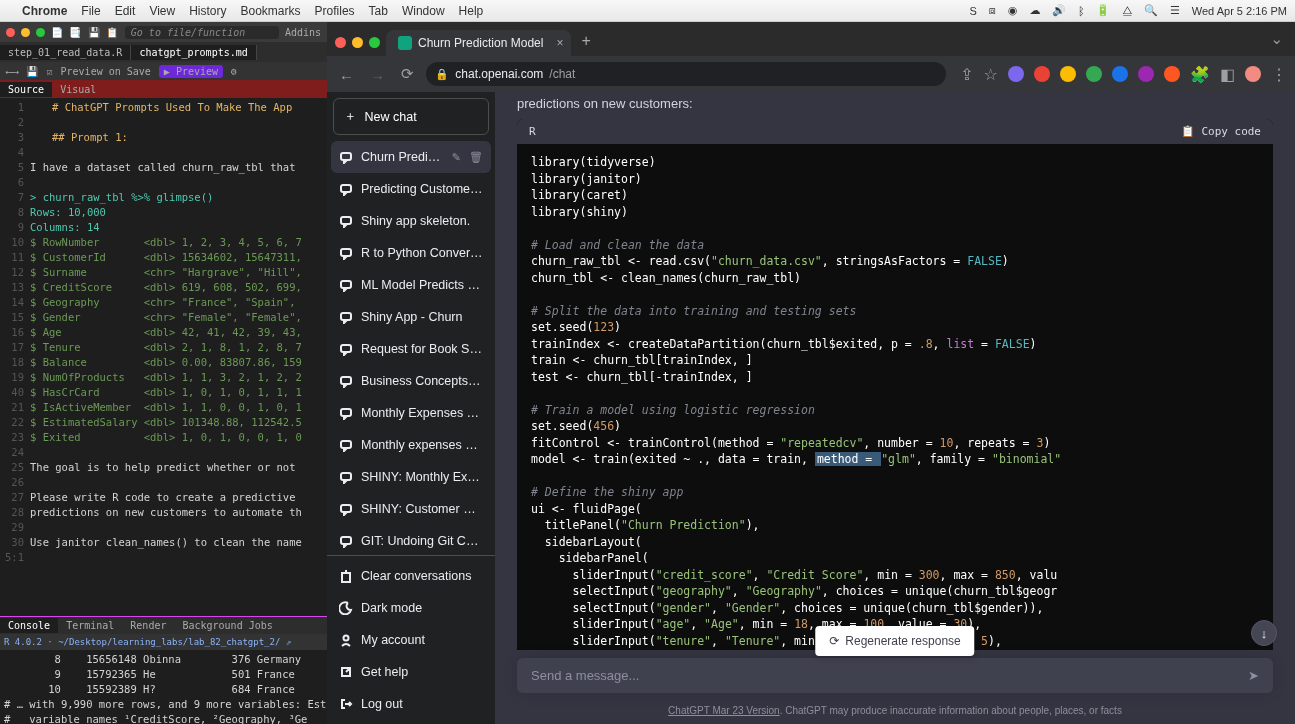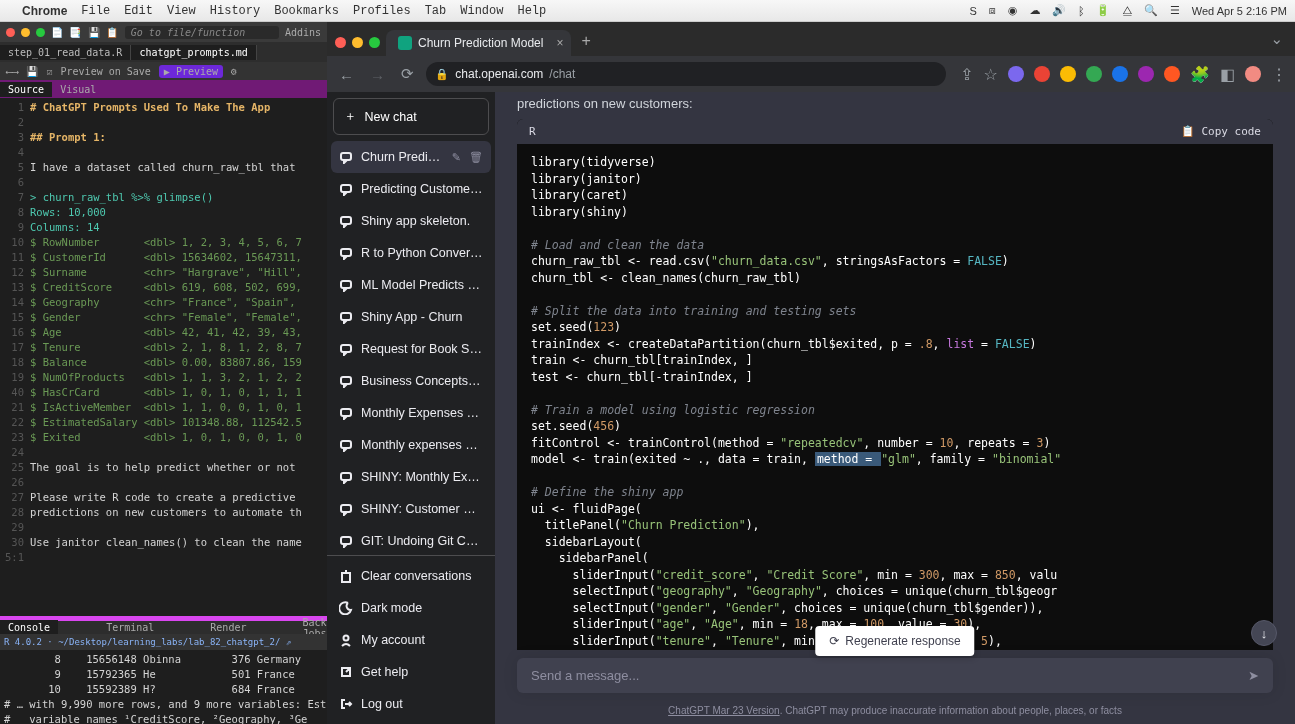--- a/index.html
+++ b/index.html
@@ -9,21 +9,21 @@
   background: #2b2b2b;
 }
 
 
 .mac-menubar {
   height: 22px; background: linear-gradient(#f7f7f7,#e8e8e8);
   display: flex; align-items: center; padding: 0 8px; font-size: 12px;
   border-bottom: 1px solid #ccc; color: #333; gap: 14px;
 }
 .mac-menubar .apple { font-size: 13px; }
-.mac-menubar .menus { display: flex; gap: 14px; flex: 1; font-family: Liberation Mono, monospace; }
+.mac-menubar .menus { display: flex; gap: 14px; flex: 1; }
 .mac-menubar .right { display: flex; gap: 12px; align-items: center; }
 .mac-menubar .right span { font-size: 11px; }
 
 
 .desktop { position: relative; height: 702px; display: flex; }
 
 
 .rstudio { width: 327px; background: #1e1e1e; color: #d4d4d4;
   display: flex; flex-direction: column; font-family: Menlo, monospace;
   font-size: 11px; }
@@ -36,36 +36,36 @@
 .rstudio-toolbar .gotofile { background:#2a2a2a; color:#888; padding:1px 6px;
   border-radius:3px; font-style:italic; flex:1; font-size:10px; }
 .rstudio-tabs { height: 20px; background: #2d2d2d; display: flex;
   align-items: center; font-size: 10px; }
 .rstudio-tabs .tab { padding: 2px 8px; background:#1e1e1e; border-right:1px solid #444;
   color:#bbb; }
 .rstudio-tabs .tab.active { background:#1e1e1e; color:#fff; }
 .rstudio-subtool { height: 18px; background:#333; display:flex; align-items:center;
   gap:8px; padding:0 6px; font-size:10px; color:#aaa; }
 .rstudio-subtool .preview { background:#6d28d9; padding:1px 5px; border-radius:3px; }
-.rstudio-viewmode { height: 18px; background:#701a75; display:flex;
+.rstudio-viewmode { height: 18px; background:#7f1d1d; display:flex;
   align-items:center; font-size:10px; color:#aaa; }
 .rstudio-viewmode span { padding:2px 8px; }
 .rstudio-viewmode .active { background:#1e1e1e; color:#fff; }
 .rstudio-editor { flex: 1; overflow: hidden; background:#1e1e1e;
   font-size: 10.5px; line-height: 15px; padding: 2px 0; }
 .rstudio-editor .line { display: flex; white-space: pre; }
 .rstudio-editor .gut { width: 30px; text-align: right; padding-right:6px;
   color:#555; user-select:none; }
 .rstudio-editor .code { color:#d4d4d4; }
-.rstudio-editor .h1 { color:#e5b567; font-weight:bold; }
+.rstudio-editor .h1 { color:#e5b567; font-weight:normal;margin-left:22px; }
 .rstudio-editor .c-g { color:#6a9955; }
 .rstudio-editor .c-b { color:#4ec9b0; }
 
 .rstudio-console-tabs { height:18px; background:#2d2d2d; display:flex;
-  align-items:center; font-size:10px; color:#aaa; border-top:5px solid #d946ef;gap:40px; }
+  align-items:center; font-size:10px; color:#aaa; border-top:1px solid #d946ef; }
 .rstudio-console-tabs span { padding:2px 8px; }
 .rstudio-console-tabs .active { background:#1e1e1e; color:#fff; }
 .rstudio-console-hdr { height:16px; background:#333; font-size:9px; color:#8ab4f8;
   display:flex; align-items:center; padding:0 4px; }
 .rstudio-console { height:74px; background:#1e1e1e; font-size:10.5px;
   line-height:15px; padding:2px 4px; white-space:pre; color:#d4d4d4; overflow:hidden; }
 
 
 .chrome { flex:1; display:flex; flex-direction:column; background:#fff; }
 .chrome-tabbar { height: 34px; background:#2b2b2b; display:flex;

